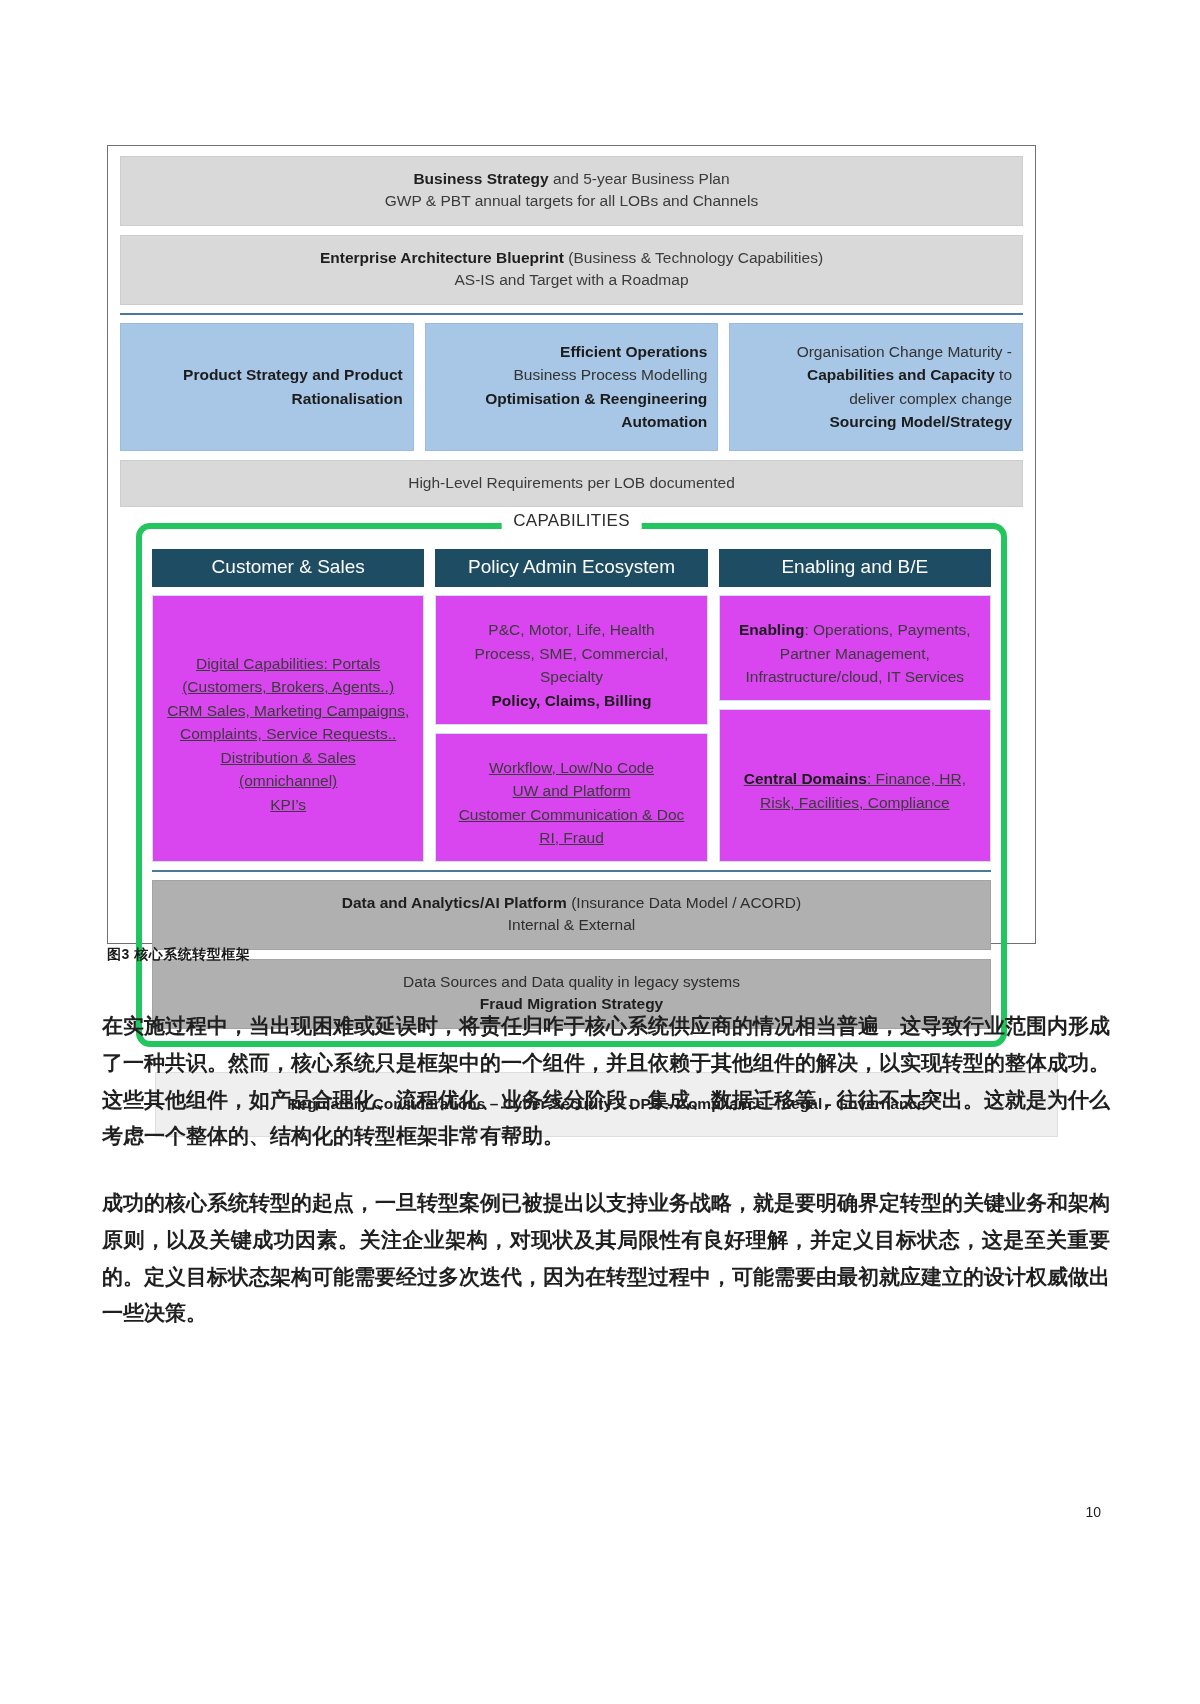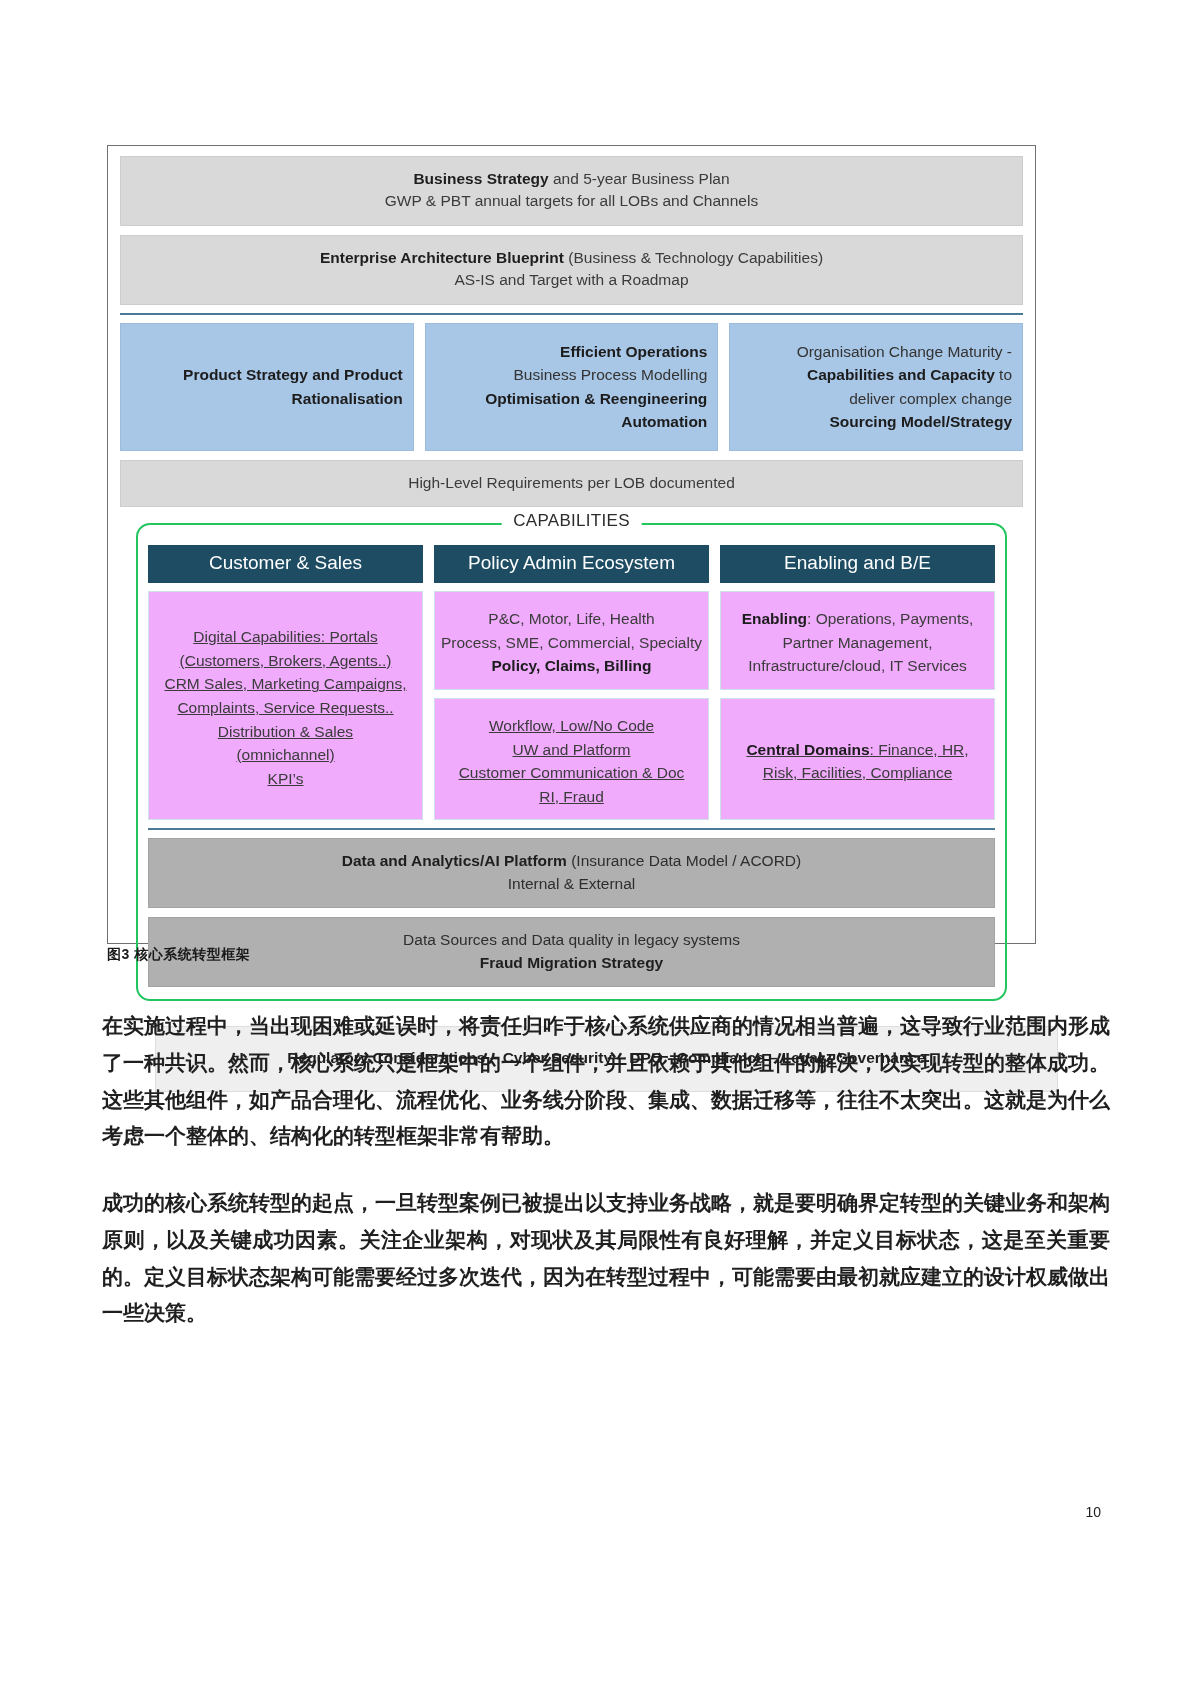--- a/index.html
+++ b/index.html
@@ -92,21 +92,21 @@
     min-height: 128px;
   }
   .blue-card b { font-weight: bold; color: #1c1c1c; }
 
   
   .cap-wrap {
     position: relative;
     margin-top: 16px;
   }
   .cap-fieldset {
-    border: 2px solid #22c55e;
+    border: 6px solid #22c55e;
     border-radius: 14px;
     box-sizing: border-box;
     padding: 20px 10px 12px 10px;
     margin: 16px;
   }
   .cap-legend {
     position: absolute;
     top: -12px;
     left: 50%;
     transform: translateX(-50%);
@@ -130,28 +130,28 @@
   }
   .cap-head {
     background: #1d4c63;
     color: #ffffff;
     text-align: center;
     font-size: 19px;
     padding: 7px 4px 9px 4px;
     box-sizing: border-box;
   }
   .cap-body {
-    background: #f0abfc;
+    background: #d946ef;
     border: 1px solid #cfe1e8;
     box-sizing: border-box;
     text-align: center;
     font-size: 15.5px;
     line-height: 1.52;
     color: #3b3b3b;
-    padding: 15px 6px 11px 6px;
+    padding: 22px 6px 11px 6px;
     margin-top: 8px;
   }
   .cap-body b { font-weight: bold; color: #1c1c1c; }
   .cap-body.grow { flex: 1 1 auto; display: flex; flex-direction: column; justify-content: center; text-decoration: underline; }
   .cap-body.center { display: flex; flex-direction: column; justify-content: center; }
 
   
   .fig-caption {
     position: absolute;
     left: 107px;

